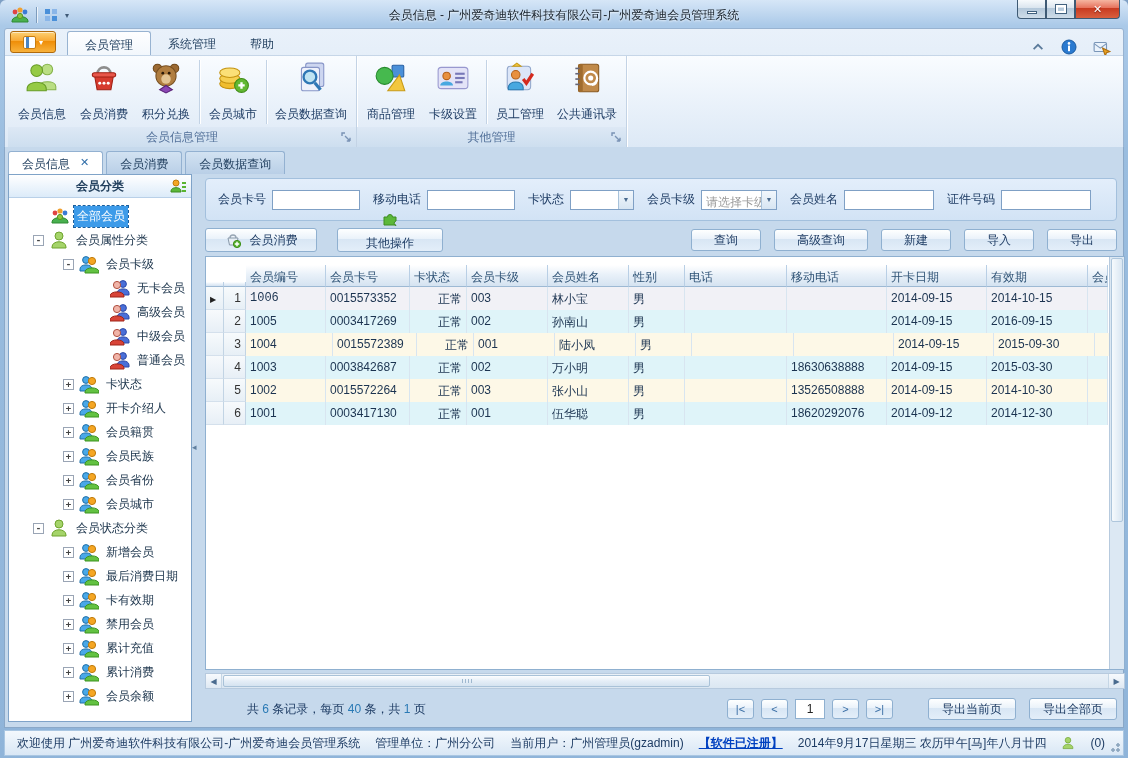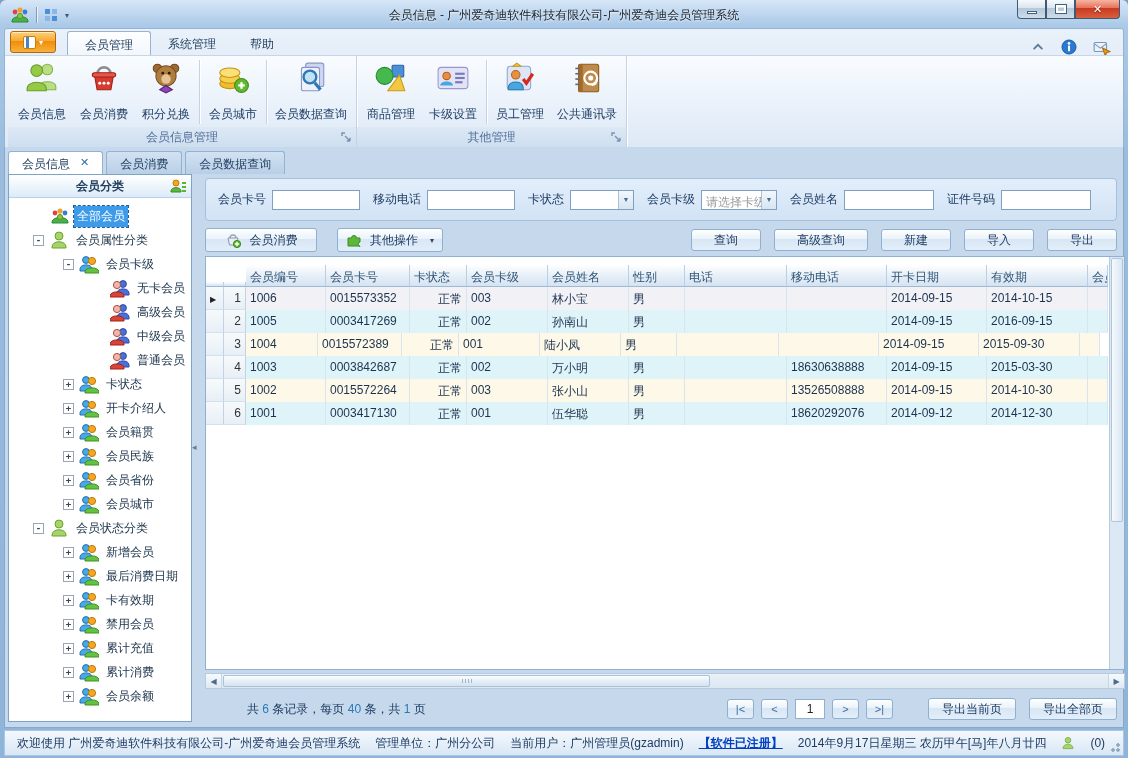--- a/index.html
+++ b/index.html
@@ -95,21 +95,21 @@
   .fval{flex:1;padding:3px 4px 0;overflow:hidden;white-space:nowrap;}
   .fval.ph{color:#9a9a9a;}
   .fbtn{width:15px;background:linear-gradient(#f2f7fc,#d7e5f2);border-left:1px solid #a8c2da;
     color:#4a6b8f;font-size:7px;display:flex;align-items:center;justify-content:center;}
 
   .tbar{position:absolute;left:6px;right:4px;top:53px;height:26px;display:flex;align-items:center;}
   .btn{background:linear-gradient(#feffff,#eaf2fa 45%,#d8e6f4 46%,#e3eef9);
     border:1px solid #8fb0d0;border-radius:3px;color:#1e3c64;
     display:inline-flex;align-items:center;justify-content:center;cursor:default;white-space:nowrap;}
   .tbtn1{width:112px;height:24px;gap:9px;margin-right:20px;}
-  .tbtn2{width:106px;height:24px;gap:8px;}
+  .tbtn2{width:106px;height:24px;gap:8px;flex-direction:column;}
   .rbtns{margin-left:auto;display:flex;gap:13px;}
   .rbtn{height:22px;padding:0 22px;}
 
   .grid{position:absolute;left:6px;top:82px;width:920px;height:414px;background:#fff;
     border:1px solid #8fb0d0;}
   .ghead{display:flex;height:30px;align-items:flex-end;}
   .gh{background:linear-gradient(#ffffff,#e9f1f9 45%,#d5e3f1);border-right:1px solid #b9cfe5;
     border-bottom:1px solid #9db9d4;color:#2f5376;padding:4px 4px 0;overflow:hidden;white-space:nowrap;}
   .grow{display:flex;height:23px;}
   .gc{border-right:1px solid #d8e5f0;padding:4px 4px 0;overflow:hidden;white-space:nowrap;color:#1b3350;}
@@ -720,21 +720,21 @@
               <div class="gh" style="width: 56px;">性别</div>
               <div class="gh" style="width: 102px;">电话</div>
               <div class="gh" style="width: 100px;">移动电话</div>
               <div class="gh" style="width: 100px;">开卡日期</div>
               <div class="gh" style="width: 101px;">有效期</div>
               <div class="gh" style="width: 20px;">会员余额</div>
             </div>
             <div class="grow cur">
               <div class="gc hc" style="width: 18px;"><span class="curmark">▶</span></div>
               <div class="gc hc" style="width: 22px; text-align: right;">1</div>
-              <div class="gc dc" style="width: 80px;">1006</div>
+              <div class="gc dc" style="width: 80px; font-family: Liberation Mono, monospace;">1006</div>
               <div class="gc dc" style="width: 84px;">0015573352</div>
               <div class="gc dc rt" style="width: 57px;">正常</div>
               <div class="gc dc" style="width: 81px;">003</div>
               <div class="gc dc" style="width: 81px; font-family: Liberation Serif, serif;">林小宝</div>
               <div class="gc dc" style="width: 56px;">男</div>
               <div class="gc dc" style="width: 102px;"></div>
               <div class="gc dc" style="width: 100px;"></div>
               <div class="gc dc" style="width: 100px;">2014-09-15</div>
               <div class="gc dc" style="width: 101px;">2014-10-15</div>
               <div class="gc dc" style="width: 20px;"></div>
@@ -750,21 +750,21 @@
               <div class="gc dc" style="width: 56px;">男</div>
               <div class="gc dc" style="width: 102px;"></div>
               <div class="gc dc" style="width: 100px;"></div>
               <div class="gc dc" style="width: 100px;">2014-09-15</div>
               <div class="gc dc" style="width: 101px;">2016-09-15</div>
               <div class="gc dc" style="width: 20px;"></div>
             </div>
             <div class="grow odd">
               <div class="gc hc" style="width: 18px;"></div>
               <div class="gc hc" style="width: 22px; text-align: right;">3</div>
-              <div class="gc dc" style="width: 72px;">1004</div>
+              <div class="gc dc" style="width: 87px;">1004</div>
               <div class="gc dc" style="width: 84px;">0015572389</div>
               <div class="gc dc rt" style="width: 57px;">正常</div>
               <div class="gc dc" style="width: 81px;">001</div>
               <div class="gc dc" style="width: 81px;">陆小凤</div>
               <div class="gc dc" style="width: 56px;">男</div>
               <div class="gc dc" style="width: 102px;"></div>
               <div class="gc dc" style="width: 100px;"></div>
               <div class="gc dc" style="width: 100px;">2014-09-15</div>
               <div class="gc dc" style="width: 101px;">2015-09-30</div>
               <div class="gc dc" style="width: 20px;"></div>

